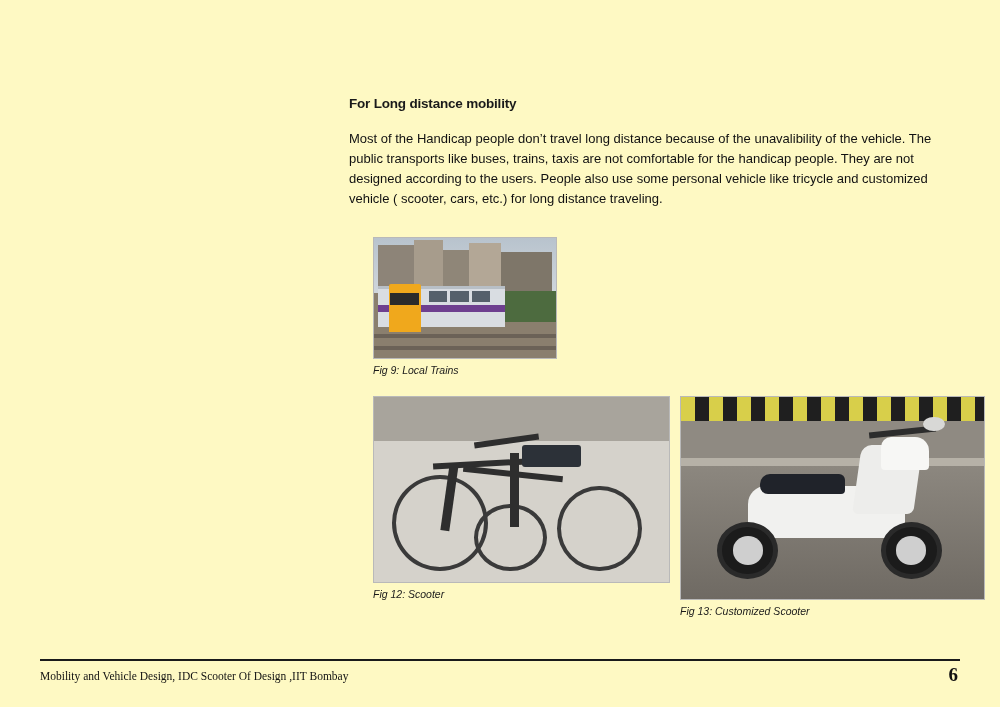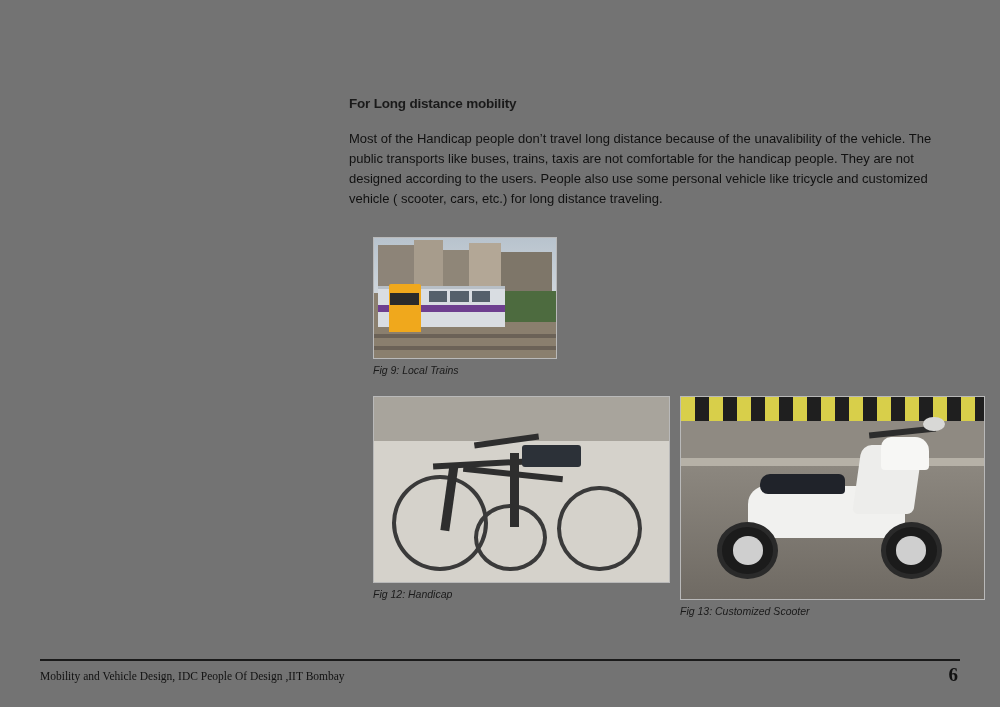--- a/index.html
+++ b/index.html
@@ -12,21 +12,21 @@
     height: 707px;
     overflow: hidden;
     font-family: "Liberation Sans", sans-serif;
   }
   .page {
     position: absolute;
     left: 0;
     top: 0;
     width: 1000px;
     height: 707px;
-    background: #737373;
+    background: #fef9c3;
   }
   .content {
     position: absolute;
     left: 349px;
     top: 96px;
     width: 590px;
   }
   .section-title {
     font-size: 13.5px;
     font-weight: bold;
@@ -249,21 +249,21 @@
           <div class="tri-wheel tri-w2"></div>
           <div class="tri-wheel" style="left:34%; top:58%; width:22%; height:32%;"></div>
           <div class="tri-frame tri-f1"></div>
           <div class="tri-frame tri-f2"></div>
           <div class="tri-frame tri-f3"></div>
           <div class="tri-frame tri-f4"></div>
           <div class="tri-seat"></div>
           <div class="tri-hand"></div>
         </div>
       </div>
-      <figcaption class="cap">Fig 12: Handicap</figcaption>
+      <figcaption class="cap">Fig 12: Scooter</figcaption>
     </figure>
 
     <figure class="fig" id="fig13">
       <div class="frame">
         <div class="art">
           <div class="sc-bg"></div>
           <div class="sc-bldg"></div>
           <div class="sc-wall"></div>
           <div class="sc-kerb"></div>
           <div class="sc-road"></div>
@@ -278,16 +278,16 @@
           <div class="sc-hub sc-h1"></div>
           <div class="sc-hub sc-h2"></div>
         </div>
       </div>
       <figcaption class="cap">Fig 13: Customized Scooter</figcaption>
     </figure>
 
   </div>
 
   <div class="footer-rule"></div>
-  <div class="footer-text">Mobility and Vehicle Design, IDC People Of Design ,IIT Bombay</div>
+  <div class="footer-text">Mobility and Vehicle Design, IDC Scooter Of Design ,IIT Bombay</div>
   <div class="page-number">6</div>
 
 </div>
 
 </body></html>

